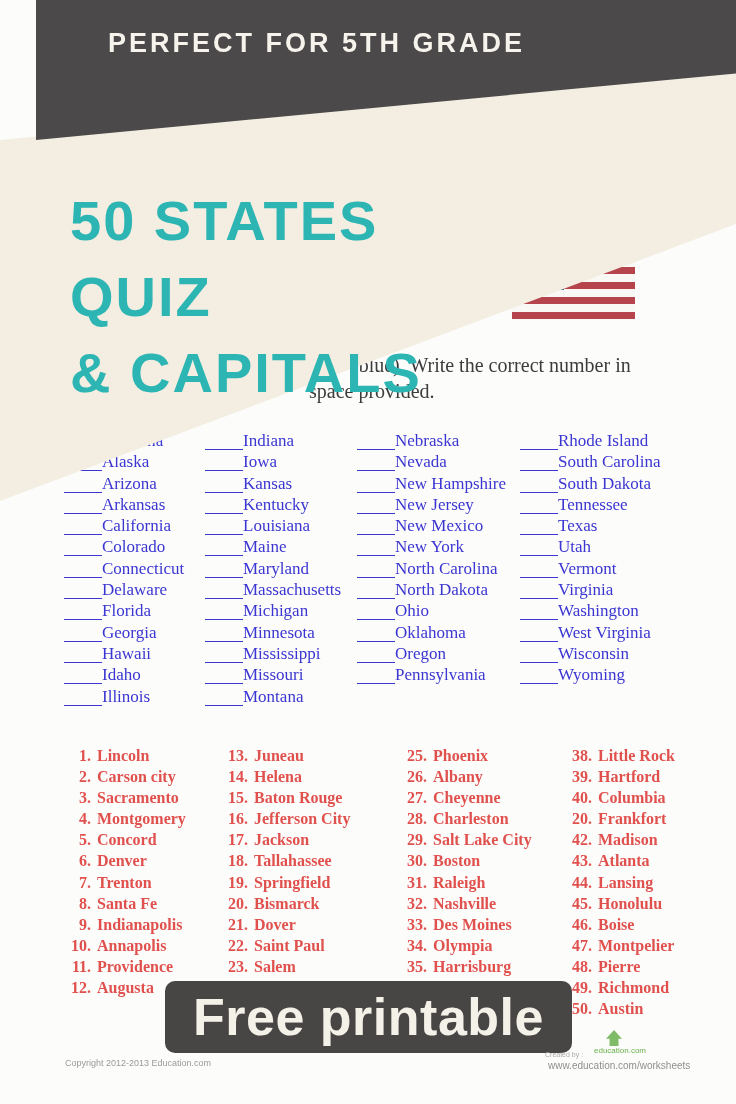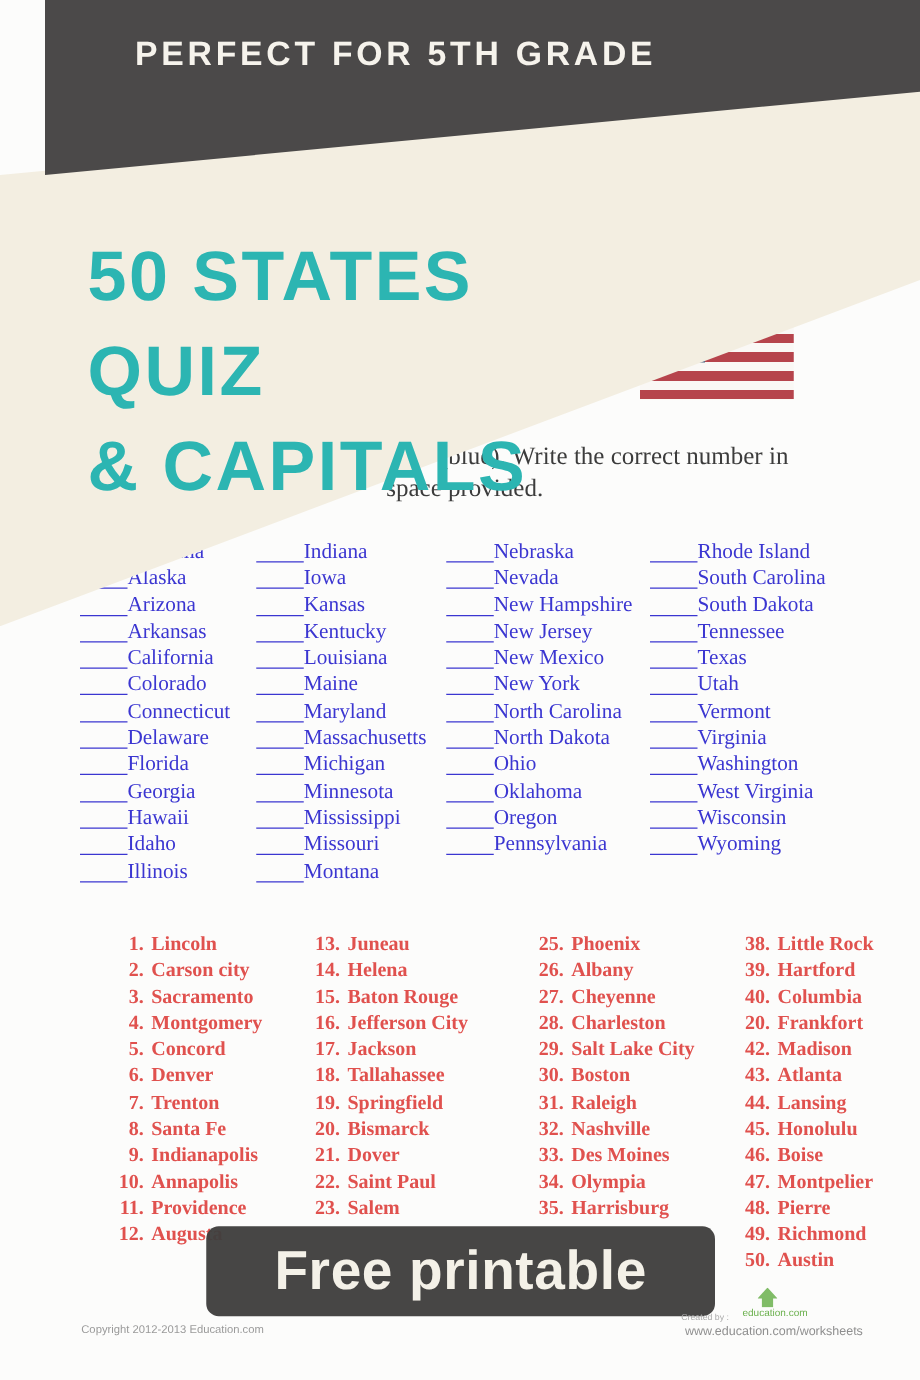--- a/index.html
+++ b/index.html
@@ -29,39 +29,39 @@
       var(--flag_red) 0 7.5px,#faf8f5 7.5px 15px);}
   .flag .canton{position:absolute;left:0;top:0;width:52px;height:38px;background:var(--flag_blue);}
   .instr{position:absolute;color:var(--ink);font-family:"Liberation Serif",serif;font-size:20px;white-space:nowrap;}
   #instr1{left:352px;top:354px;}
   #instr2{left:309px;top:380px;}
   .state-col{position:absolute;top:430px;color:var(--state_blue);
     font-family:"Liberation Serif",serif;font-size:17px;}
   .srow{height:21.3px;line-height:21.3px;white-space:nowrap;}
   .blank{display:inline-block;width:38px;height:1em;border-bottom:1.4px solid currentColor;vertical-align:-4px;}
   .cap-col{position:absolute;top:745px;color:var(--capital_red);
-    font-family:"Liberation Serif",serif;font-size:16px;font-weight:600;margin-left:24px;}
+    font-family:"Liberation Serif",serif;font-size:16px;font-weight:600;}
   .crow{height:21.1px;line-height:21.1px;white-space:nowrap;}
   .cnum{display:inline-block;width:26px;text-align:right;margin-right:6px;}
   
   .cream{position:absolute;left:0;top:0;width:736px;height:520px;background:var(--cream);
     clip-path:polygon(0 140px,736px 70px,736px 224px,0 501px);}
   .hero{position:absolute;left:70px;top:146px;color:var(--accent);
     font-size:56px;font-weight:700;letter-spacing:2px;line-height:76px;white-space:nowrap;margin-top:37px;}
   .hero div{height:76px;}
   
   .hdr{position:absolute;left:0;top:0;width:736px;height:145px;background:var(--header_bg);
     clip-path:polygon(0 0,736px 0,736px 70px,0 140px);margin-left:36px;}
   .hdr-label{position:absolute;left:72px;top:28px;color:#f6f3ec;font-size:27px;
     font-weight:600;letter-spacing:3px;white-space:nowrap;}
   
   .banner{position:absolute;left:165px;top:981px;width:407px;height:72px;
     background:rgba(64,62,61,0.96);border-radius:10px;display:flex;
     align-items:center;justify-content:center;}
-  .banner span{color:var(--banner_text);font-size:44px;font-weight:600;letter-spacing:0.5px;white-space:nowrap;}
+  .banner span{color:var(--banner_text);font-size:52px;font-weight:600;letter-spacing:0.5px;white-space:nowrap;}
   
   .copyright{position:absolute;left:65px;top:1058px;font-size:9px;color:var(--muted);white-space:nowrap;}
   .logo-icon{position:absolute;left:606px;top:1030px;width:16px;height:16px;background:var(--brand_green);
     clip-path:polygon(50% 0,100% 55%,78% 55%,78% 100%,22% 100%,22% 55%,0 55%);opacity:0.85;}
   .brand{position:absolute;left:594px;top:1046px;font-size:8px;color:var(--brand_green);white-space:nowrap;}
   .created{position:absolute;left:545px;top:1051px;font-size:7px;color:#ababab;white-space:nowrap;}
   .wsurl{position:absolute;left:548px;top:1060px;font-size:10px;color:#8f8f8f;white-space:nowrap;}
 </style>
 </head>
 <body>

